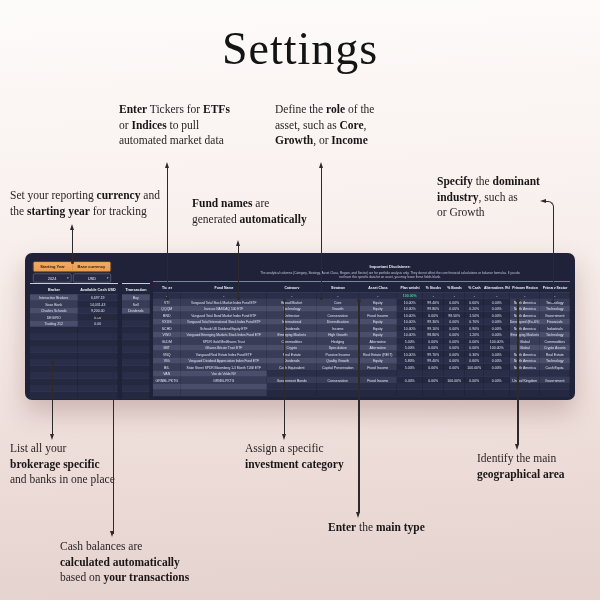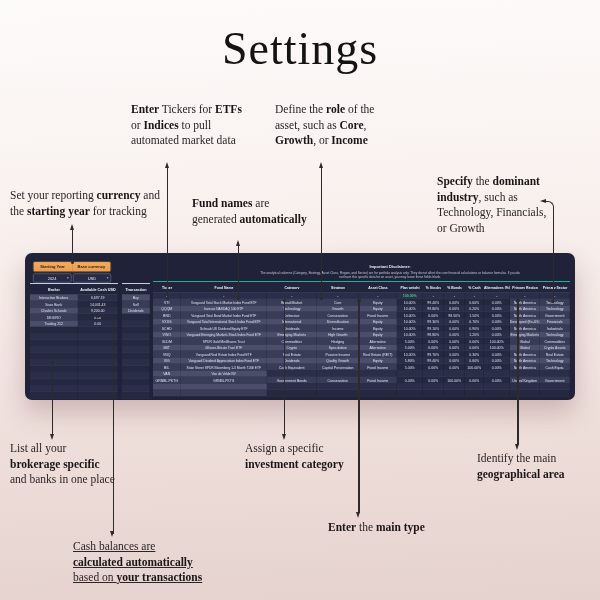--- a/index.html
+++ b/index.html
@@ -68,50 +68,49 @@
   .mcell.fund{font-size:6.5px;}
   .green{color:#3fd08f;font-weight:700;}
   #main-table .hdr{display:grid;grid-template-columns:56px 172px 100px 84px 76px 52px 42px 42px 38px 52px 60px 60px;}
   #main-table .hc{font-size:6.9px;}
 </style>
 </head>
 <body>
 
 <div class="page-title">Settings</div>
 
-<div class="note" style="left:119px;top:102px;margin-left:12px;">
+<div class="note" style="left:119px;top:102px;">
     <div><b>Enter</b><span> Tickers for </span><b>ETFs</b></div>
     <div><span>or </span><b>Indices</b><span> to pull</span></div>
     <div><span>automated market data</span></div>
   </div>
 <div class="note" style="left:275px;top:102px;">
     <div><span>Define the </span><b>role</b><span> of the</span></div>
     <div><span>asset, such as </span><b>Core</b><span>,</span></div>
     <div><b>Growth</b><span>, or </span><b>Income</b></div>
   </div>
 <div class="note" style="left:10px;top:188px;">
     <div><span>Set your reporting </span><b>currency</b><span> and</span></div>
     <div><span>the </span><b>starting year</b><span> for tracking</span></div>
   </div>
 <div class="note" style="left:192px;top:196px;">
     <div><b>Fund names</b><span> are</span></div>
     <div><span>generated </span><b>automatically</b></div>
   </div>
 <div class="note" style="left:437px;top:174px;">
     <div><b>Specify</b><span> the </span><b>dominant</b></div>
     <div><b>industry</b><span>, such as</span></div>
-    <div><span>Technology, Financials,</span></div>
     <div><span>or Growth</span></div>
   </div>
 <div class="note" style="left:10px;top:441px;">
     <div><span>List all your</span></div>
     <div><b>brokerage specific</b></div>
     <div><span>and banks in one place</span></div>
   </div>
-<div class="note" style="left:73px;top:539px;text-decoration:underline;">
+<div class="note" style="left:60px;top:539px;">
     <div><span>Cash balances are</span></div>
     <div><b>calculated automatically</b></div>
     <div><span>based on </span><b>your transactions</b></div>
   </div>
 <div class="note" style="left:245px;top:441px;">
     <div><span>Assign a specific</span></div>
     <div><b>investment category</b></div>
   </div>
 <div class="note" style="left:320px;top:520px;margin-left:8px;">
     <div><b>Enter</b><span> the </span><b>main type</b></div>

